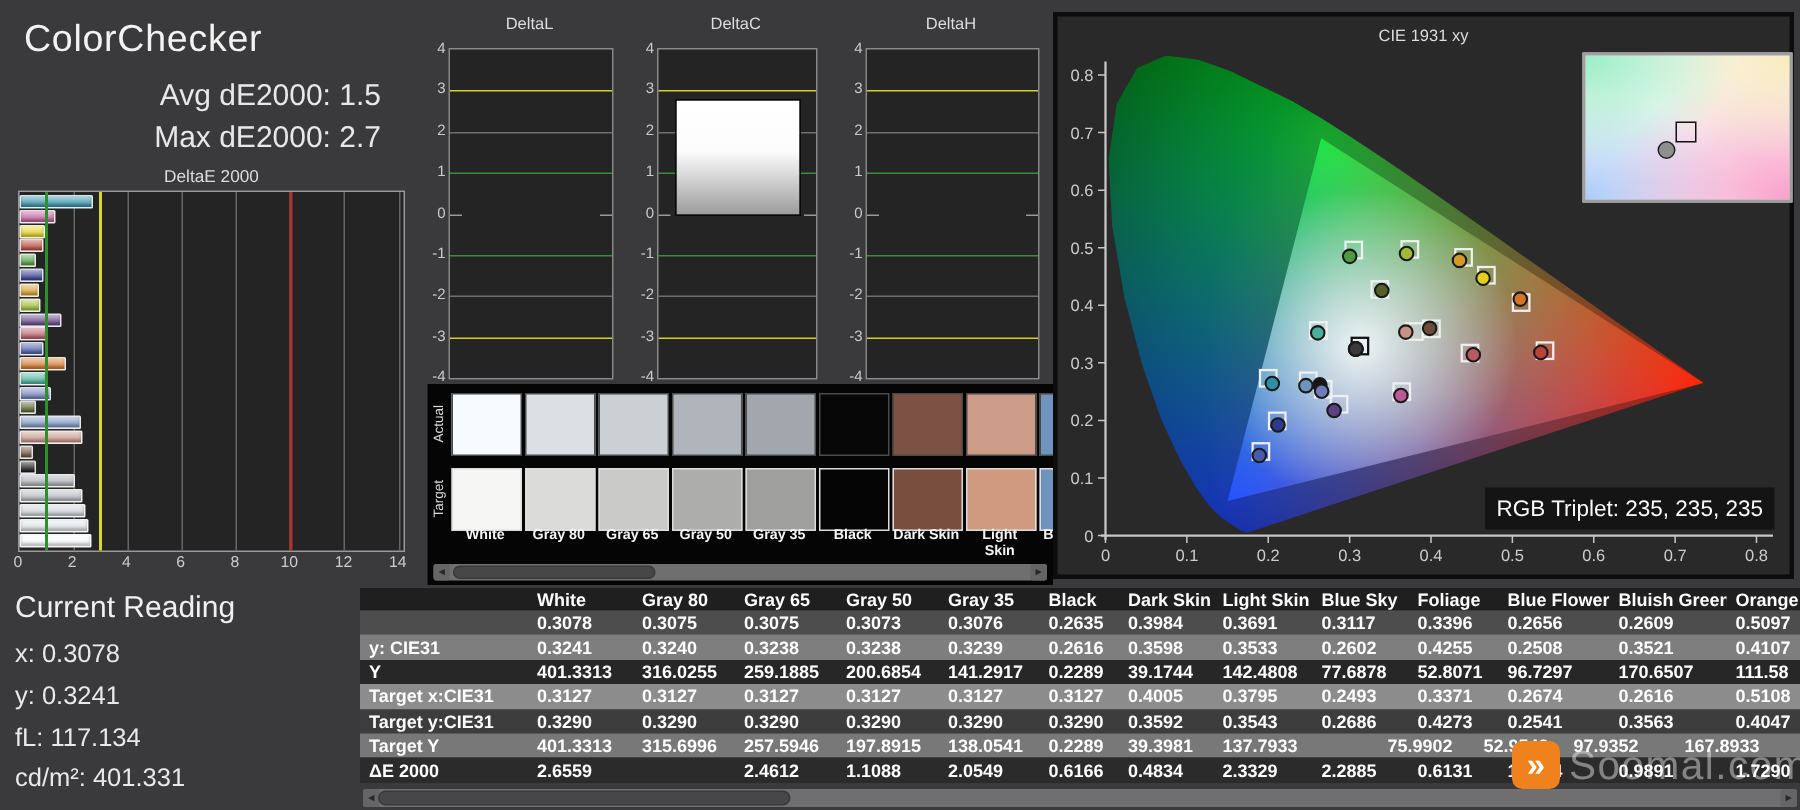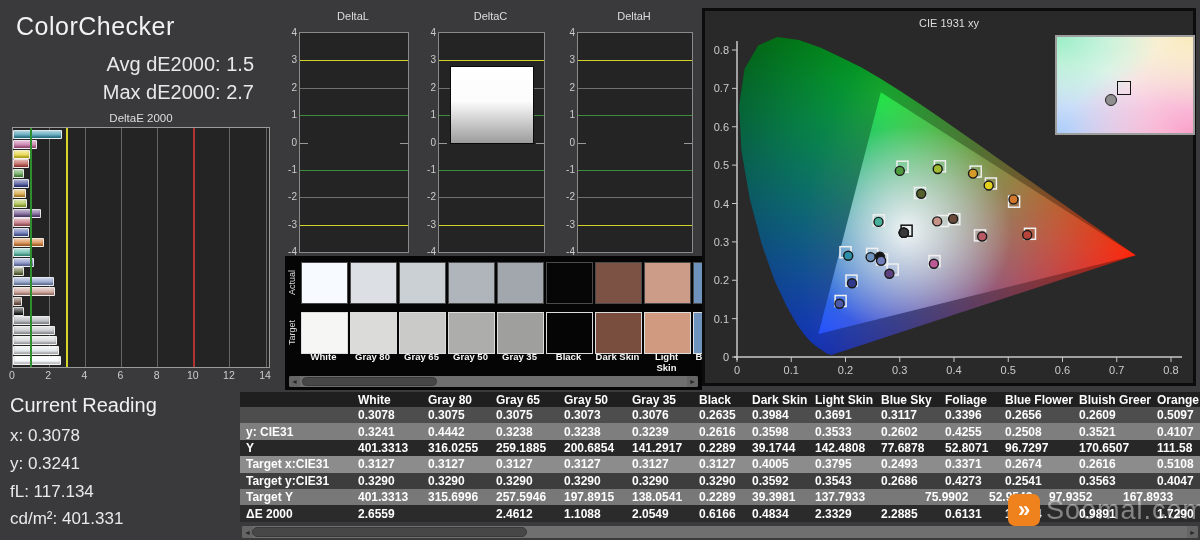--- a/index.html
+++ b/index.html
@@ -351,20 +351,21 @@
       <circle cx="194.8" cy="159.9" r="4.5" fill="#4e9a3f" stroke="#1a1a1a" stroke-width="1.4"></circle>
       <circle cx="322.2" cy="224.0" r="4.5" fill="#b8433a" stroke="#1a1a1a" stroke-width="1.4"></circle>
       <circle cx="283.7" cy="174.5" r="4.5" fill="#e3cf1d" stroke="#1a1a1a" stroke-width="1.4"></circle>
       <circle cx="228.9" cy="252.7" r="4.5" fill="#bc5a96" stroke="#1a1a1a" stroke-width="1.4"></circle>
       <circle cx="143.2" cy="244.7" r="4.5" fill="#2e8fa8" stroke="#1a1a1a" stroke-width="1.4"></circle>
     </svg>
   <div class="cie-inset">
     <div class="inset-sq" style="left:60px;top:44px"></div>
     <div class="inset-ci" style="left:48px;top:57px"></div>
   </div>
+  <div class="rgb-box">RGB Triplet: 235, 235, 235</div>
 </div>
 
 <div class="abs cr-title">Current Reading</div>
 <div class="abs cr-line" style="top:426px">x: 0.3078</div>
 <div class="abs cr-line" style="top:454px">y: 0.3241</div>
 <div class="abs cr-line" style="top:482px">fL: 117.134</div>
 <div class="abs cr-line" style="top:509px">cd/m²: 401.331</div>
 
 <div class="abs tbl-wrap">
   <div id="tbl-rows">
@@ -396,21 +397,21 @@
         <div class="t-cell" style="width: 60px;">0.3691</div>
         <div class="t-cell" style="width: 58px;">0.3117</div>
         <div class="t-cell" style="width: 54px;">0.3396</div>
         <div class="t-cell" style="width: 68px;">0.2656</div>
         <div class="t-cell" style="width: 72px;">0.2609</div>
         <div class="t-cell" style="width: 64px;">0.5097</div>
       </div>
       <div class="t-row" style="top: 31.4px; height: 16.4px; background: rgb(126, 126, 126);">
         <div class="t-cell" style="width: 106px;">y: CIE31</div>
         <div class="t-cell" style="width: 64px;">0.3241</div>
-        <div class="t-cell" style="width: 62px;">0.4442</div>
+        <div class="t-cell" style="width: 62px;">0.3240</div>
         <div class="t-cell" style="width: 62px;">0.3238</div>
         <div class="t-cell" style="width: 62px;">0.3238</div>
         <div class="t-cell" style="width: 61px;">0.3239</div>
         <div class="t-cell" style="width: 47px;">0.2616</div>
         <div class="t-cell" style="width: 57px;">0.3598</div>
         <div class="t-cell" style="width: 60px;">0.3533</div>
         <div class="t-cell" style="width: 58px;">0.2602</div>
         <div class="t-cell" style="width: 54px;">0.4255</div>
         <div class="t-cell" style="width: 68px;">0.2508</div>
         <div class="t-cell" style="width: 72px;">0.3521</div>

